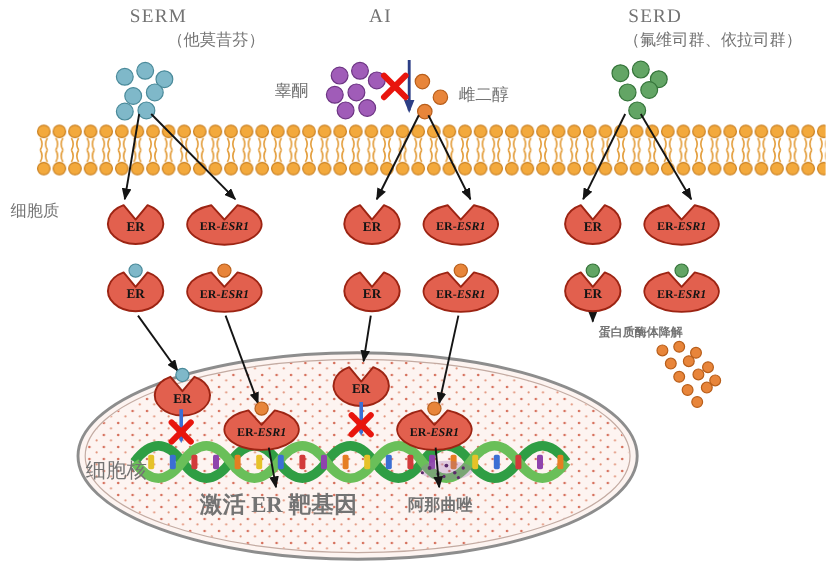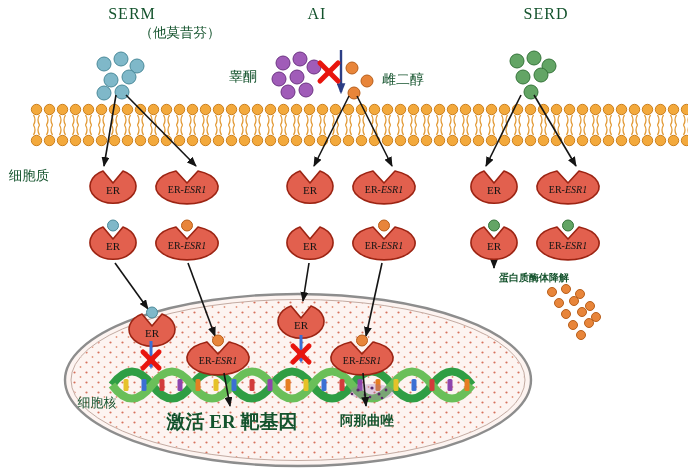--- a/index.html
+++ b/index.html
@@ -1,24 +1,24 @@
 <!DOCTYPE html>
 <html><head>
 <meta charset="utf-8">
 <style>
   html,body{margin:0;padding:0;background:#fff;}
   .stage{position:relative;width:692px;height:468px;background:#ffffff;overflow:hidden;
          font-family:"Liberation Serif","DejaVu Serif",serif;}
   svg.art{position:absolute;left:0;top:0;}
-  .lbl{position:absolute;transform:translate(-50%,-50%);white-space:nowrap;color:#14532d;
+  .lbl{position:absolute;transform:translate(-50%,-50%);white-space:nowrap;color:#737373;
        font-size:14px;line-height:1;}
   .t-title{font-size:16px;letter-spacing:1px;font-weight:400;}
   .t-sub{font-size:13.5px;margin-left:48px;}
   .b{font-weight:700;}
-  .rec-lbl{font-size:11px;font-weight:400;color:#141414;}
+  .rec-lbl{font-size:11px;font-weight:700;color:#141414;}
   .rec-lbl-w{font-size:10px;}
   
   .c-serm{fill:#7fb8c9;stroke:#4a8a9a;stroke-width:1;}
   .c-test{fill:#a05cb8;stroke:#6c3483;stroke-width:1;}
   .c-est{fill:#e8853a;stroke:#b85e1a;stroke-width:1;}
   .c-serd{fill:#63a565;stroke:#35743a;stroke-width:1;}
   .arrow{stroke:#141414;stroke-width:1.6;fill:none;}
   .arrow-blue{stroke:#3b6fd4;stroke-width:3;fill:none;}
   .arrow-navy{stroke:#2c3e85;stroke-width:2.4;fill:none;}
   .xmark{stroke:#e8150d;stroke-width:5;stroke-linecap:round;}
@@ -249,25 +249,26 @@
   <g>
     <line x1="224" y1="373" x2="230" y2="406" class="arrow" marker-end="url(#mA)"></line>
     <line x1="363" y1="373" x2="366" y2="406" class="arrow" marker-end="url(#mA)"></line>
   </g>
 </svg>
 
 <div class="lbl t-title" style="left:132px;top:14px">SERM</div>
 <div class="lbl t-sub" style="left:132px;top:33px">（他莫昔芬）</div>
 <div class="lbl t-title" style="left:317px;top:14px">AI</div>
 <div class="lbl t-title" style="left:546px;top:14px">SERD</div>
+<div class="lbl t-sub" style="left:546px;top:33px">（氟维司群、依拉司群）</div>
 
 <div class="lbl" style="left:243px;top:77px">睾酮</div>
 <div class="lbl" style="left:403px;top:80px">雌二醇</div>
 <div class="lbl" style="left:29px;top:176px;font-size:13.5px">细胞质</div>
-<div class="lbl" style="left:97px;top:402px;font-size:13px">细胞核</div>
+<div class="lbl" style="left:97px;top:392px;font-size:17px">细胞核</div>
 <div class="lbl b" style="left:534px;top:278px;font-size:10px">蛋白质酶体降解</div>
 <div class="lbl b" style="left:232px;top:421px;font-size:19px">激活 ER 靶基因</div>
 <div class="lbl b" style="left:367px;top:421px;font-size:13.5px">阿那曲唑</div>
 
 <div class="lbl rec-lbl" style="left:113px;top:190px">ER</div>
 <div class="lbl rec-lbl" style="left:310px;top:190px">ER</div>
 <div class="lbl rec-lbl" style="left:494px;top:190px">ER</div>
 <div class="lbl rec-lbl" style="left:113px;top:246px">ER</div>
 <div class="lbl rec-lbl" style="left:310px;top:246px">ER</div>
 <div class="lbl rec-lbl" style="left:494px;top:246px">ER</div>

